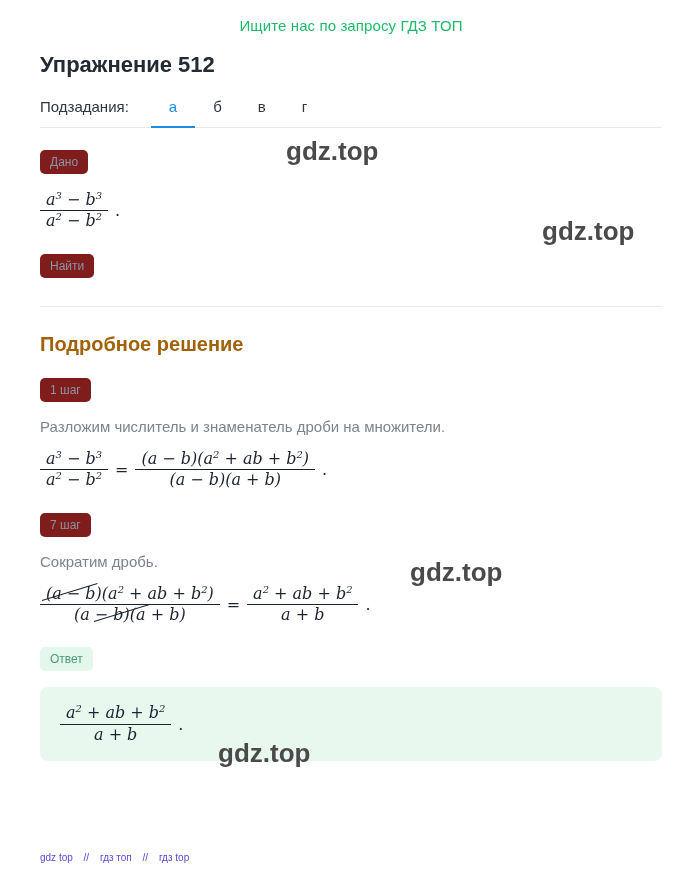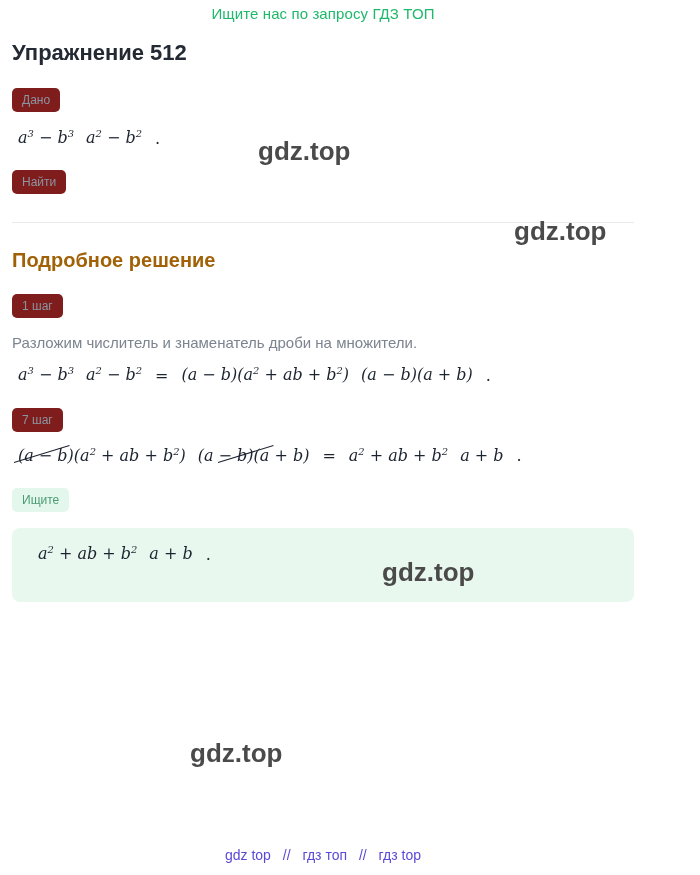--- a/index.html
+++ b/index.html
@@ -8,21 +8,22 @@
     width: 700px; height: 875px;
     background: #ffffff;
     font-family: "Liberation Sans", sans-serif;
     color: #2f3640;
     overflow: hidden;
   }
   .page {
     position: relative;
     width: 646px;
     height: 875px;
-    padding: 0 12px;
+    padding: 12px 12px;
+    margin-left: 28px;
   }
 
   .promo-top {
     text-align: center;
     color: #1eb96a;
     font-size: 15px;
     padding-top: 5px;
     letter-spacing: .1px;
   }
 
@@ -90,20 +91,21 @@
     font-style: italic;
     color: #1c2430;
   }
   .mrow {
     display: flex;
     align-items: center;
     gap: 7px;
   }
   .frac {
     display: inline-flex;
+    flex-direction: column;
     align-items: center;
     vertical-align: middle;
     line-height: 1.15;
   }
   .frac .num, .frac .den {
     padding: 1px 6px;
     white-space: nowrap;
   }
   .frac .bar {
     width: 100%;
@@ -132,25 +134,24 @@
   .answer-box {
     margin-top: 16px;
     background: #e9f8ef;
     border-radius: 8px;
     padding: 16px 20px;
     min-height: 74px;
   }
 
   .promo-bottom {
     position: absolute;
-    left: 0; right: 0;
+    left: 8px; right: 0;
     bottom: 12px;
-    text-align: center;
     color: #5a49d6;
-    font-size: 14px;
+    font-size: 10px;
   }
   .promo-bottom span { margin: 0 4px; }
   .promo-sep { color: #5a49d6; }
 
   
   .wm {
     position: absolute;
     color: #4a4a4a;
     font-family: "Liberation Sans", sans-serif;
     font-weight: bold;
@@ -169,20 +170,27 @@
 </style>
 </head>
 <body>
 
 <div class="page">
 
   <div class="promo-top">Ищите нас по запросу ГДЗ ТОП</div>
 
   <h1 class="task-title">Упражнение 512</h1>
 
+  <div class="subtasks-row">
+    <div class="subtasks-label">Подзадания:</div>
+    <div class="subtask-tab active">а</div>
+    <div class="subtask-tab">б</div>
+    <div class="subtask-tab">в</div>
+    <div class="subtask-tab">г</div>
+  </div>
 
   
   <div class="chip">Дано</div>
 
   <div class="mrow math" style="margin-top:16px;">
     <span class="frac">
       <span class="num">a<sup>3</sup> − b<sup>3</sup></span>
       <span class="bar"></span>
       <span class="den">a<sup>2</sup> − b<sup>2</sup></span>
     </span>
@@ -209,20 +217,21 @@
     <span class="eq">=</span>
     <span class="frac">
       <span class="num">(a − b)(a<sup>2</sup> + ab + b<sup>2</sup>)</span>
       <span class="bar"></span>
       <span class="den">(a − b)(a + b)</span>
     </span>
     <span class="dot">.</span>
   </div>
 
   <div class="chip">7 шаг</div>
+  <div class="text-line muted">Сократим дробь.</div>
 
   <div class="mrow math" style="margin-top:14px;">
     <span class="frac">
       <span class="num cancel-wrap">
         (a − b)(a<sup>2</sup> + ab + b<sup>2</sup>)
         <span class="cancel-line" style="left:2px; top:16px; width:58px; transform: rotate(-17deg);"></span>
       </span>
       <span class="bar"></span>
       <span class="den cancel-wrap">
         (a − b)(a + b)
@@ -232,21 +241,21 @@
     <span class="eq">=</span>
     <span class="frac">
       <span class="num">a<sup>2</sup> + ab + b<sup>2</sup></span>
       <span class="bar"></span>
       <span class="den">a + b</span>
     </span>
     <span class="dot">.</span>
   </div>
 
   
-  <div class="chip answer">Ищите</div>
+  <div class="chip answer">Ответ</div>
 
   <div class="answer-box">
     <div class="mrow math">
       <span class="frac">
         <span class="num">a<sup>2</sup> + ab + b<sup>2</sup></span>
         <span class="bar"></span>
         <span class="den">a + b</span>
       </span>
       <span class="dot">.</span>
     </div>

